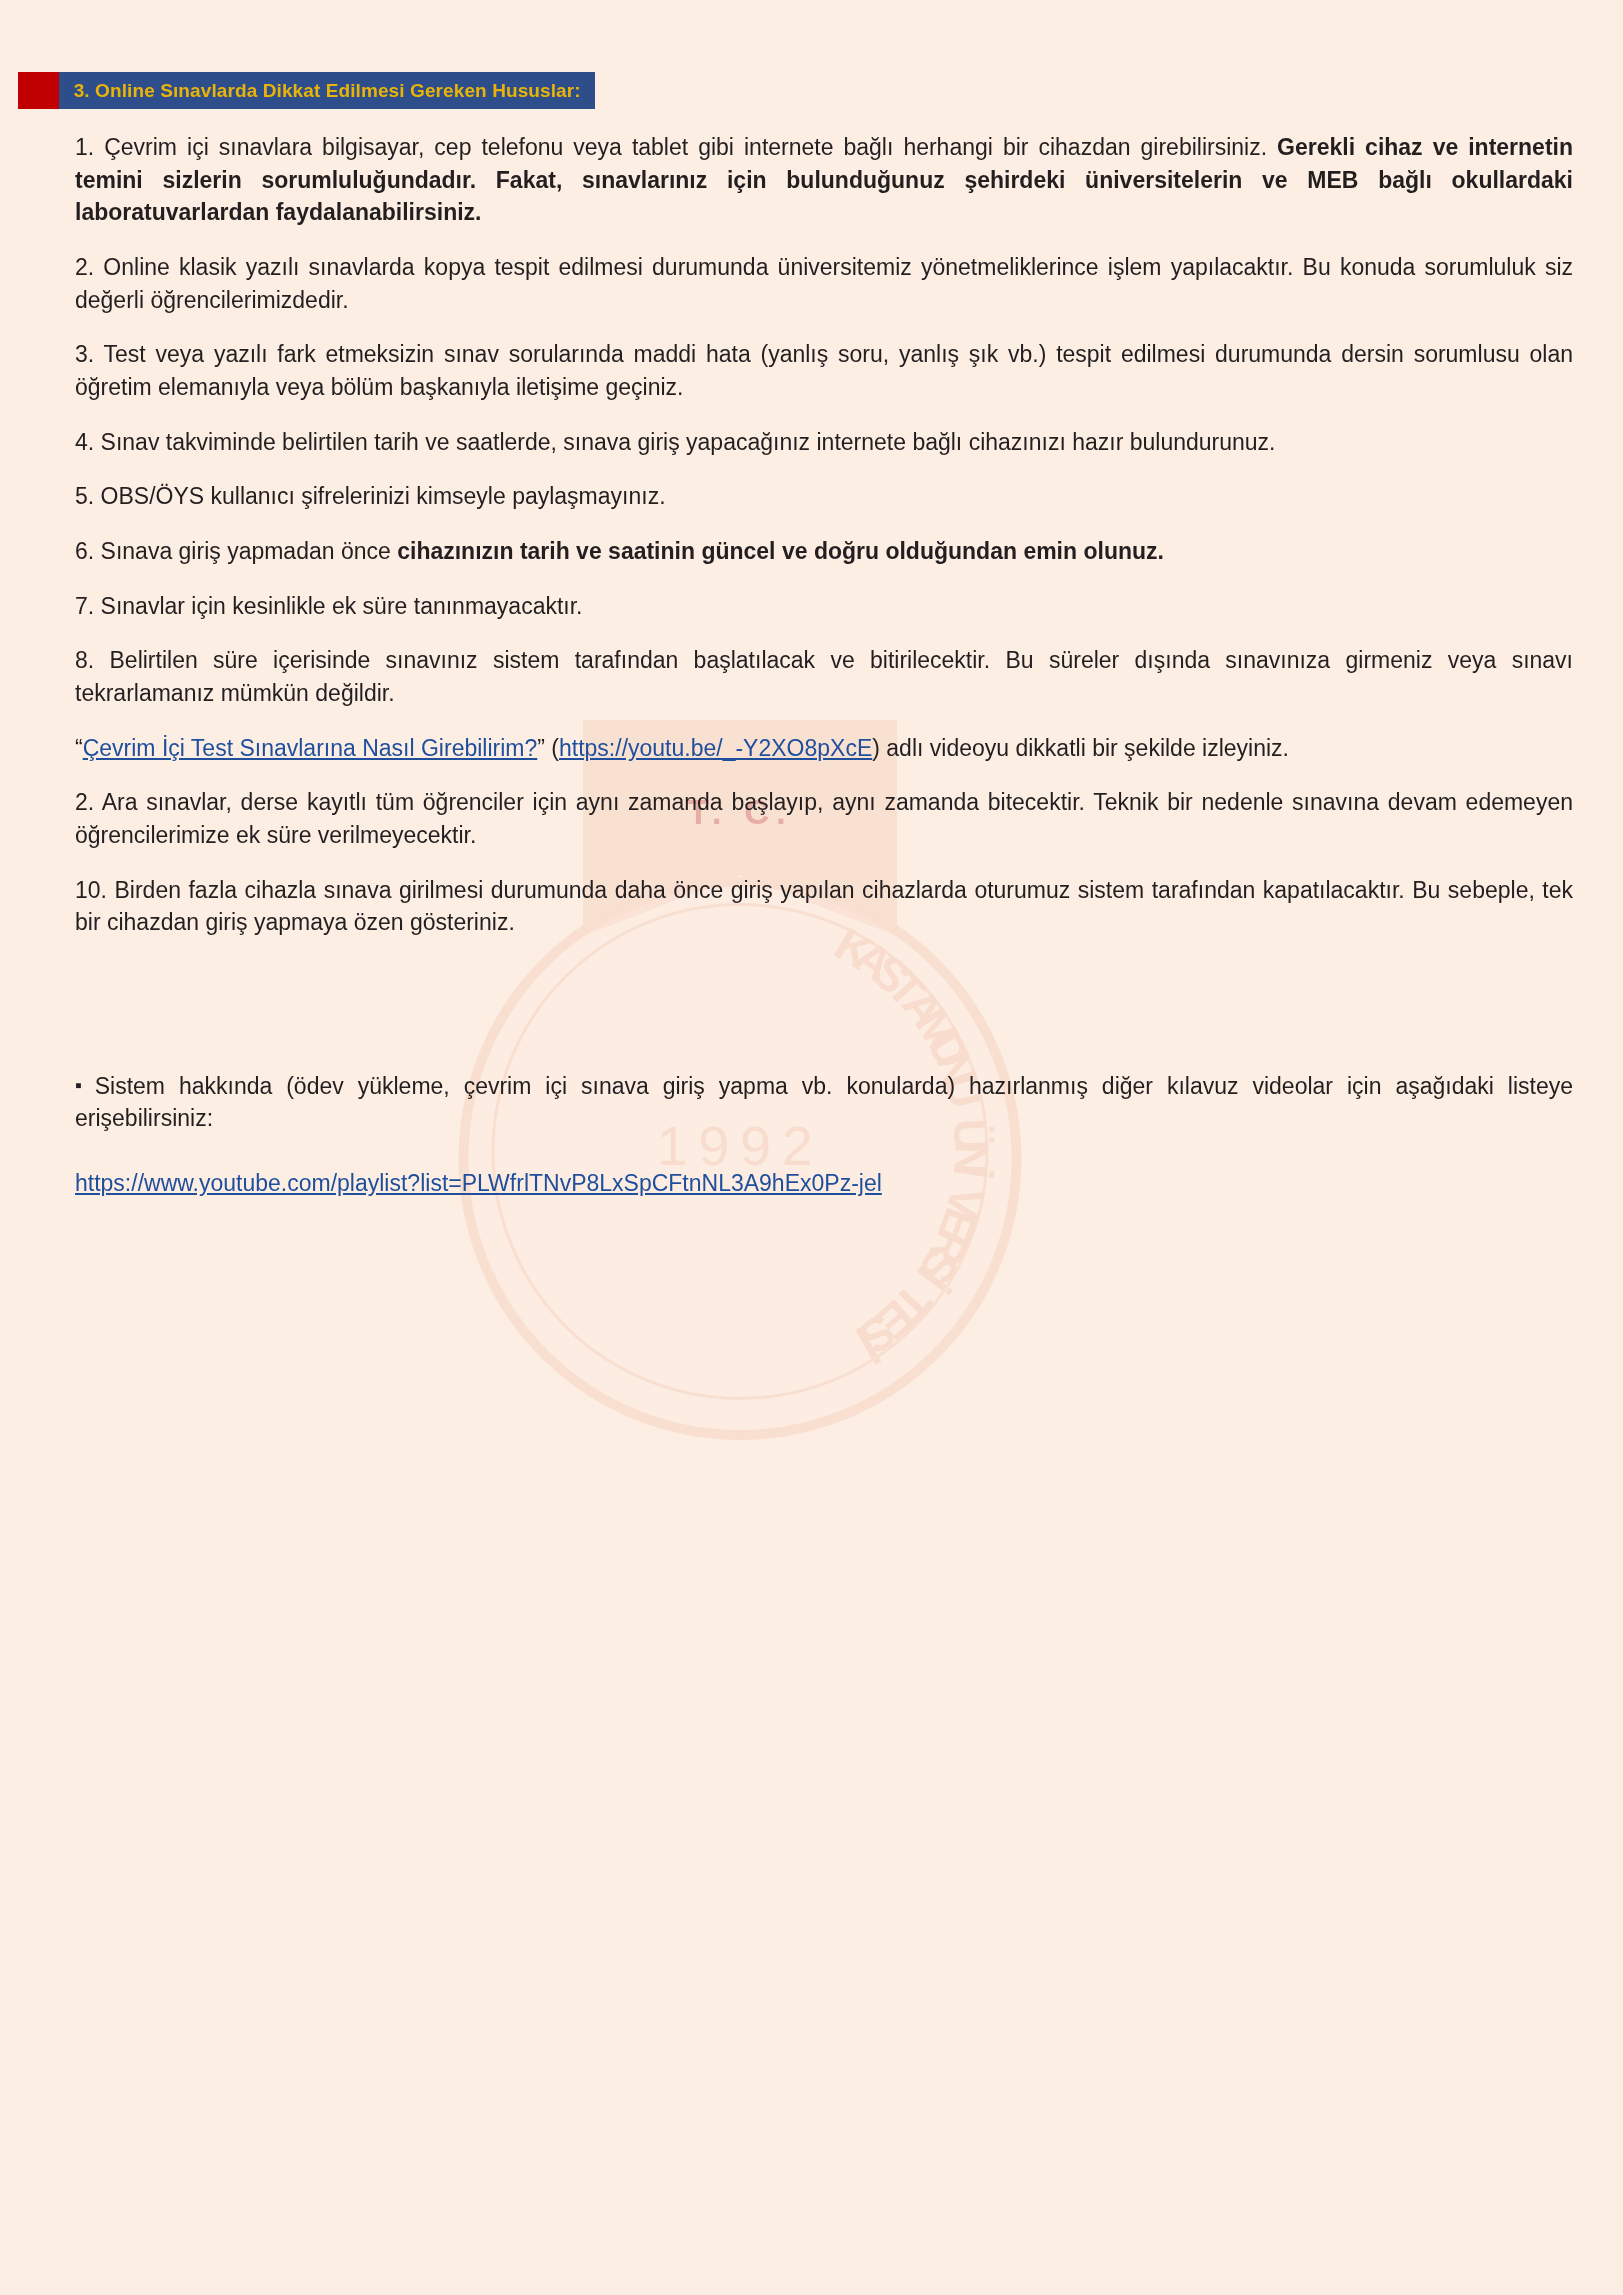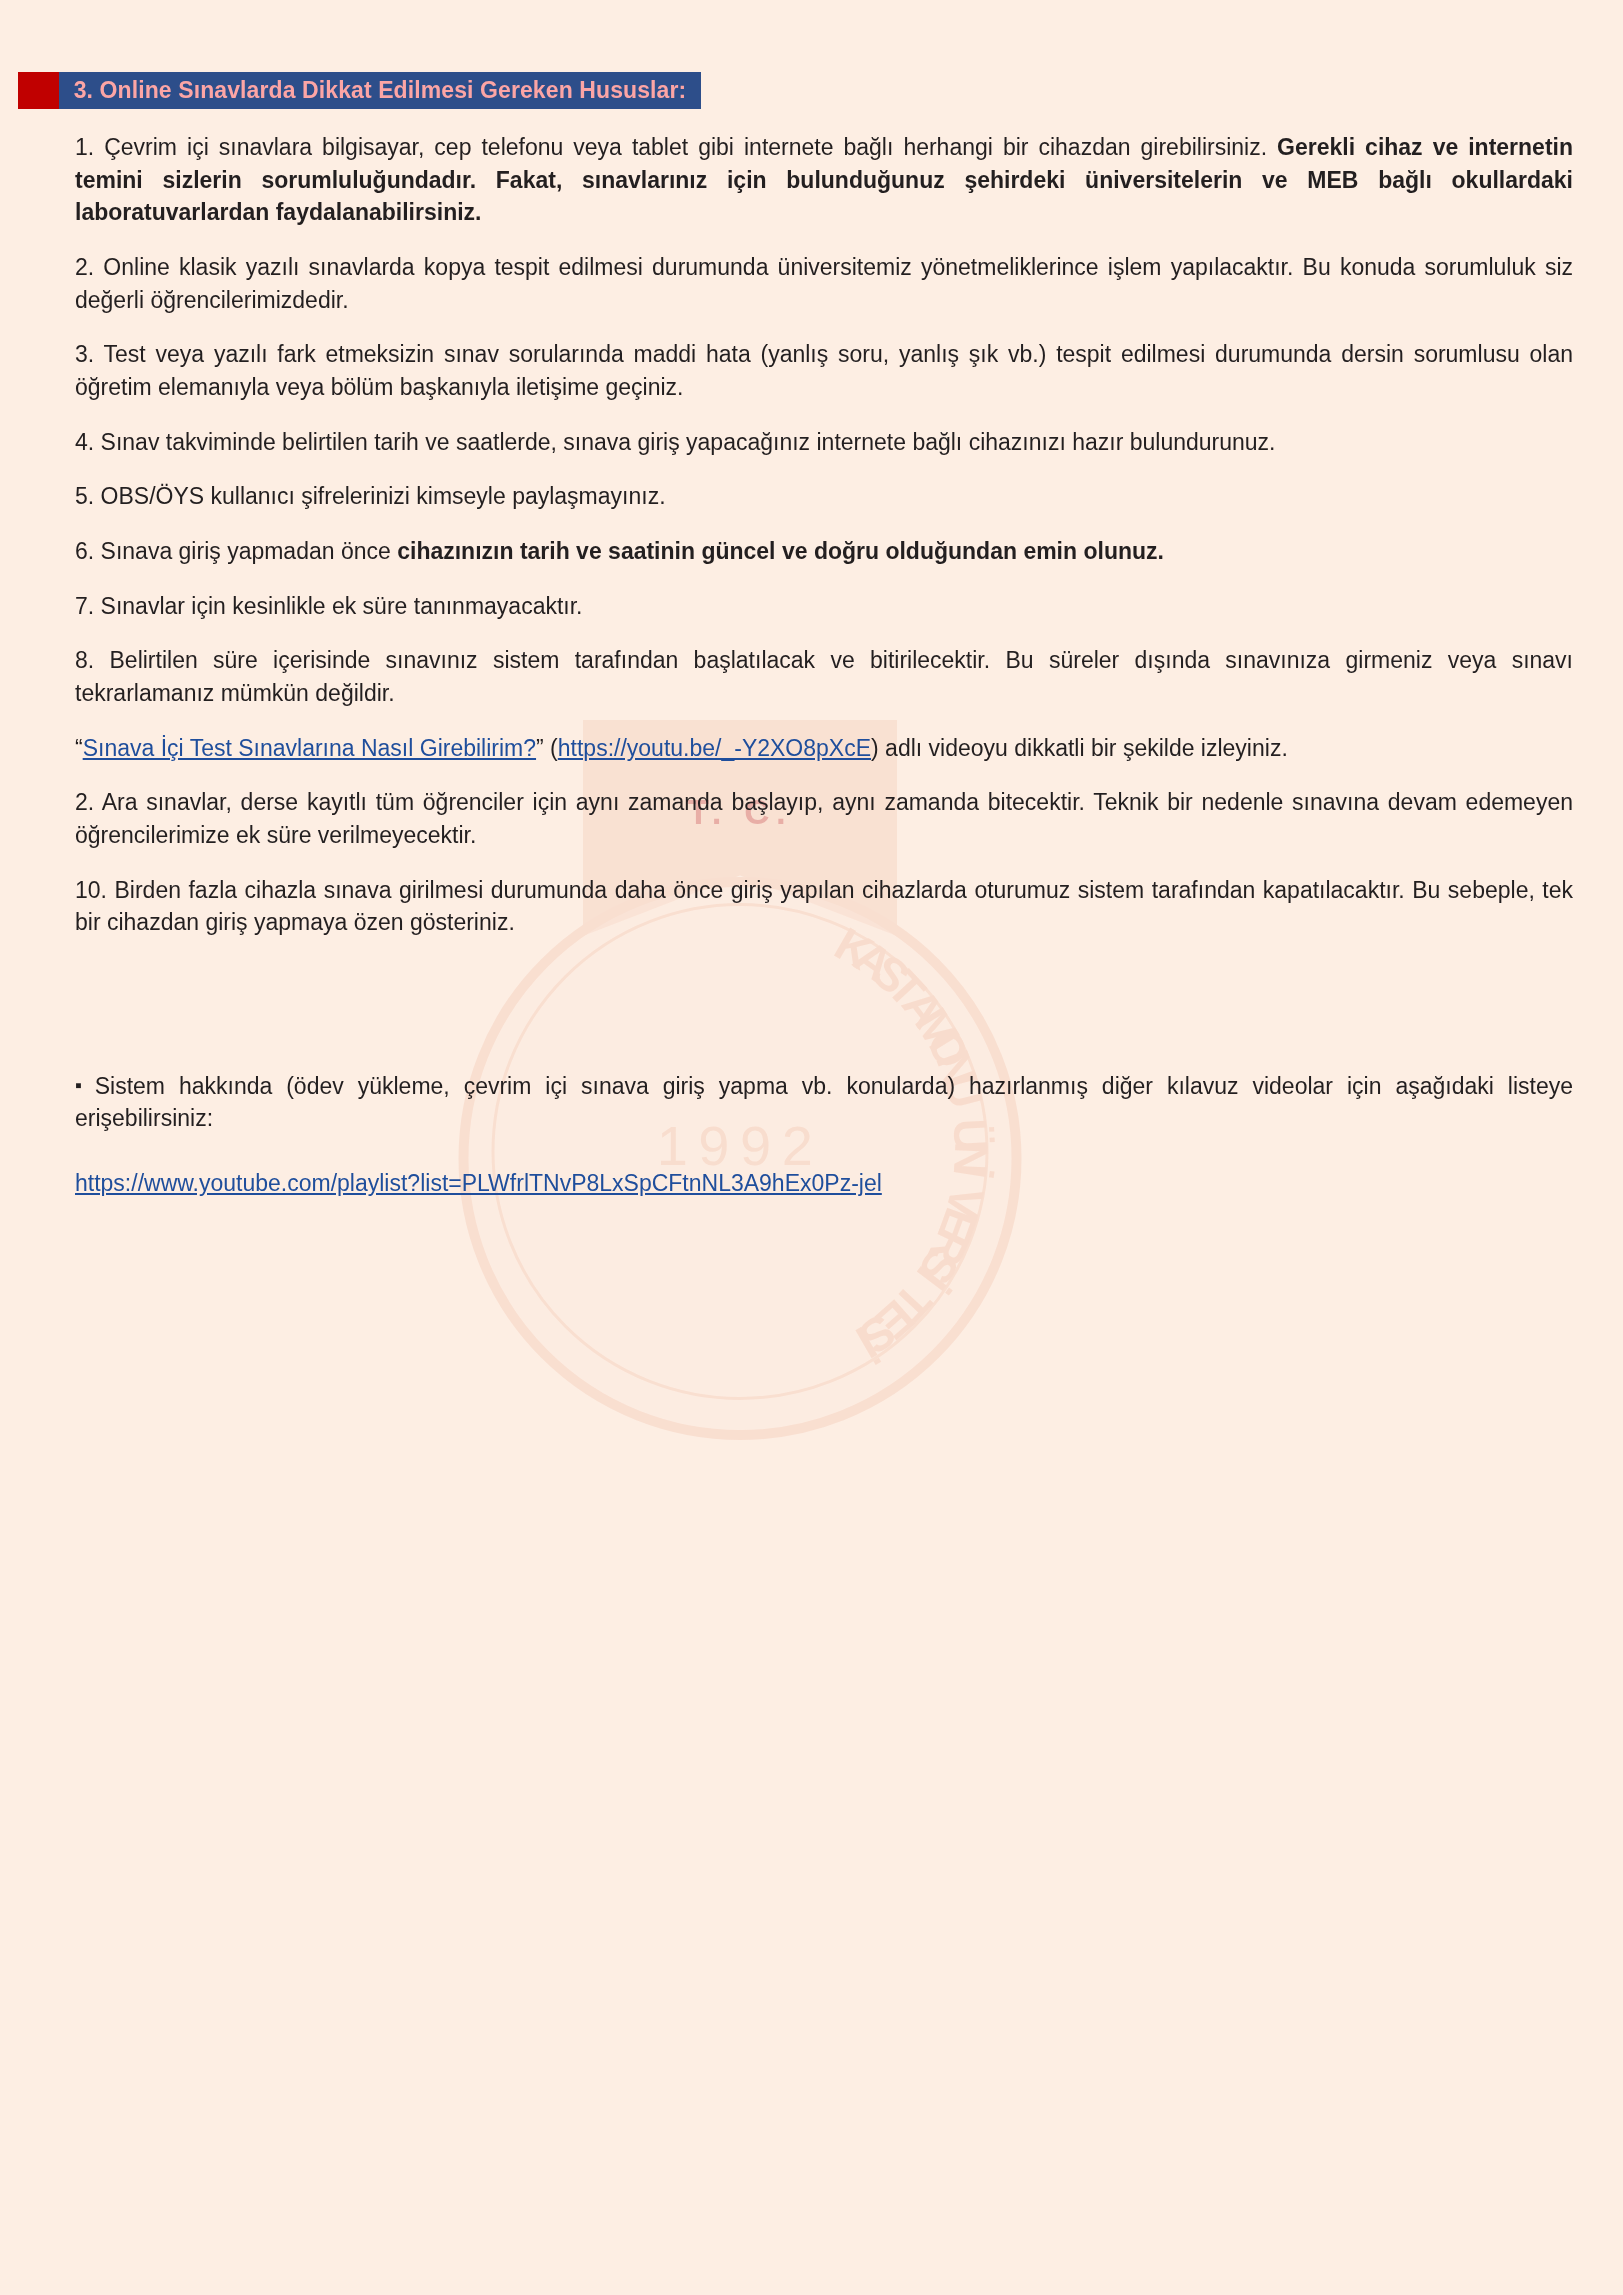--- a/index.html
+++ b/index.html
@@ -115,22 +115,22 @@
     width: 41px;
     background: #c00000;
   }
   .header-blue {
     background: #2d4e8a;
     display: flex;
     align-items: center;
     padding: 0 14.4px 0 14.4px;
   }
   .header-blue .title {
-    color: #fca5a5;
-    font-size: 23px;
+    color: #eab308;
+    font-size: 19px;
     font-weight: bold;
     letter-spacing: 0.1px;
     white-space: nowrap;
   }
 
   .body-text {
     position: absolute;
     left: 75px;
     top: 131px;
     width: 1498px;
@@ -222,21 +222,21 @@
 
     <p class="para" id="p1"><span>1. Çevrim içi sınavlara bilgisayar, cep telefonu veya tablet gibi internete bağlı herhangi bir cihazdan girebilirsiniz. </span><span class="b">Gerekli cihaz ve internetin temini sizlerin sorumluluğundadır. Fakat, sınavlarınız için bulunduğunuz şehirdeki üniversitelerin ve MEB bağlı okullardaki laboratuvarlardan faydalanabilirsiniz.</span></p>
     <p class="para" id="p2"><span>2. Online klasik yazılı sınavlarda kopya tespit edilmesi durumunda üniversitemiz yönetmeliklerince işlem yapılacaktır. Bu konuda sorumluluk siz değerli öğrencilerimizdedir.</span></p>
     <p class="para" id="p3"><span>3. Test veya yazılı fark etmeksizin sınav sorularında maddi hata (yanlış soru, yanlış şık vb.) tespit edilmesi durumunda dersin sorumlusu olan öğretim elemanıyla veya bölüm başkanıyla iletişime geçiniz.</span></p>
     <p class="para" id="p4"><span>4. Sınav takviminde belirtilen tarih ve saatlerde, sınava giriş yapacağınız internete bağlı cihazınızı hazır bulundurunuz.</span></p>
     <p class="para" id="p5"><span>5. OBS/ÖYS kullanıcı şifrelerinizi kimseyle paylaşmayınız.</span></p>
     <p class="para" id="p6"><span>6. Sınava giriş yapmadan önce </span><span class="b">cihazınızın tarih ve saatinin güncel ve doğru olduğundan emin olunuz.</span></p>
     <p class="para" id="p7"><span>7. Sınavlar için kesinlikle ek süre tanınmayacaktır.</span></p>
     <p class="para" id="p8"><span>8. Belirtilen süre içerisinde sınavınız sistem tarafından başlatılacak ve bitirilecektir. Bu süreler dışında sınavınıza girmeniz veya sınavı tekrarlamanız mümkün değildir.</span></p>
 
-    <p class="para indent"><span>“</span><a class="link" href="#">Sınava İçi Test Sınavlarına Nasıl Girebilirim?</a><span>”</span><span> (</span><a class="link" href="#">https://youtu.be/_-Y2XO8pXcE</a><span>)</span><span> adlı videoyu dikkatli bir şekilde izleyiniz.</span></p>
+    <p class="para indent"><span>“</span><a class="link" href="#">Çevrim İçi Test Sınavlarına Nasıl Girebilirim?</a><span>”</span><span> (</span><a class="link" href="#">https://youtu.be/_-Y2XO8pXcE</a><span>)</span><span> adlı videoyu dikkatli bir şekilde izleyiniz.</span></p>
 
     <p class="para" id="p9"><span>2. Ara sınavlar, derse kayıtlı tüm öğrenciler için aynı zamanda başlayıp, aynı zamanda bitecektir. Teknik bir nedenle sınavına devam edemeyen öğrencilerimize ek süre verilmeyecektir.</span></p>
     <p class="para" id="p10"><span>10. Birden fazla cihazla sınava girilmesi durumunda daha önce giriş yapılan cihazlarda oturumuz sistem tarafından kapatılacaktır. Bu sebeple, tek bir cihazdan giriş yapmaya özen gösteriniz.</span></p>
 
     <div class="bullet-block">
       <p class="para"><span class="sq">▪</span><span>Sistem hakkında (ödev yükleme, çevrim içi sınava giriş yapma vb. konularda) hazırlanmış diğer kılavuz videolar için aşağıdaki listeye erişebilirsiniz:</span></p>
       <a class="playlist-link" href="#">https://www.youtube.com/playlist?list=PLWfrlTNvP8LxSpCFtnNL3A9hEx0Pz-jel</a>
     </div>
 
   </div>

